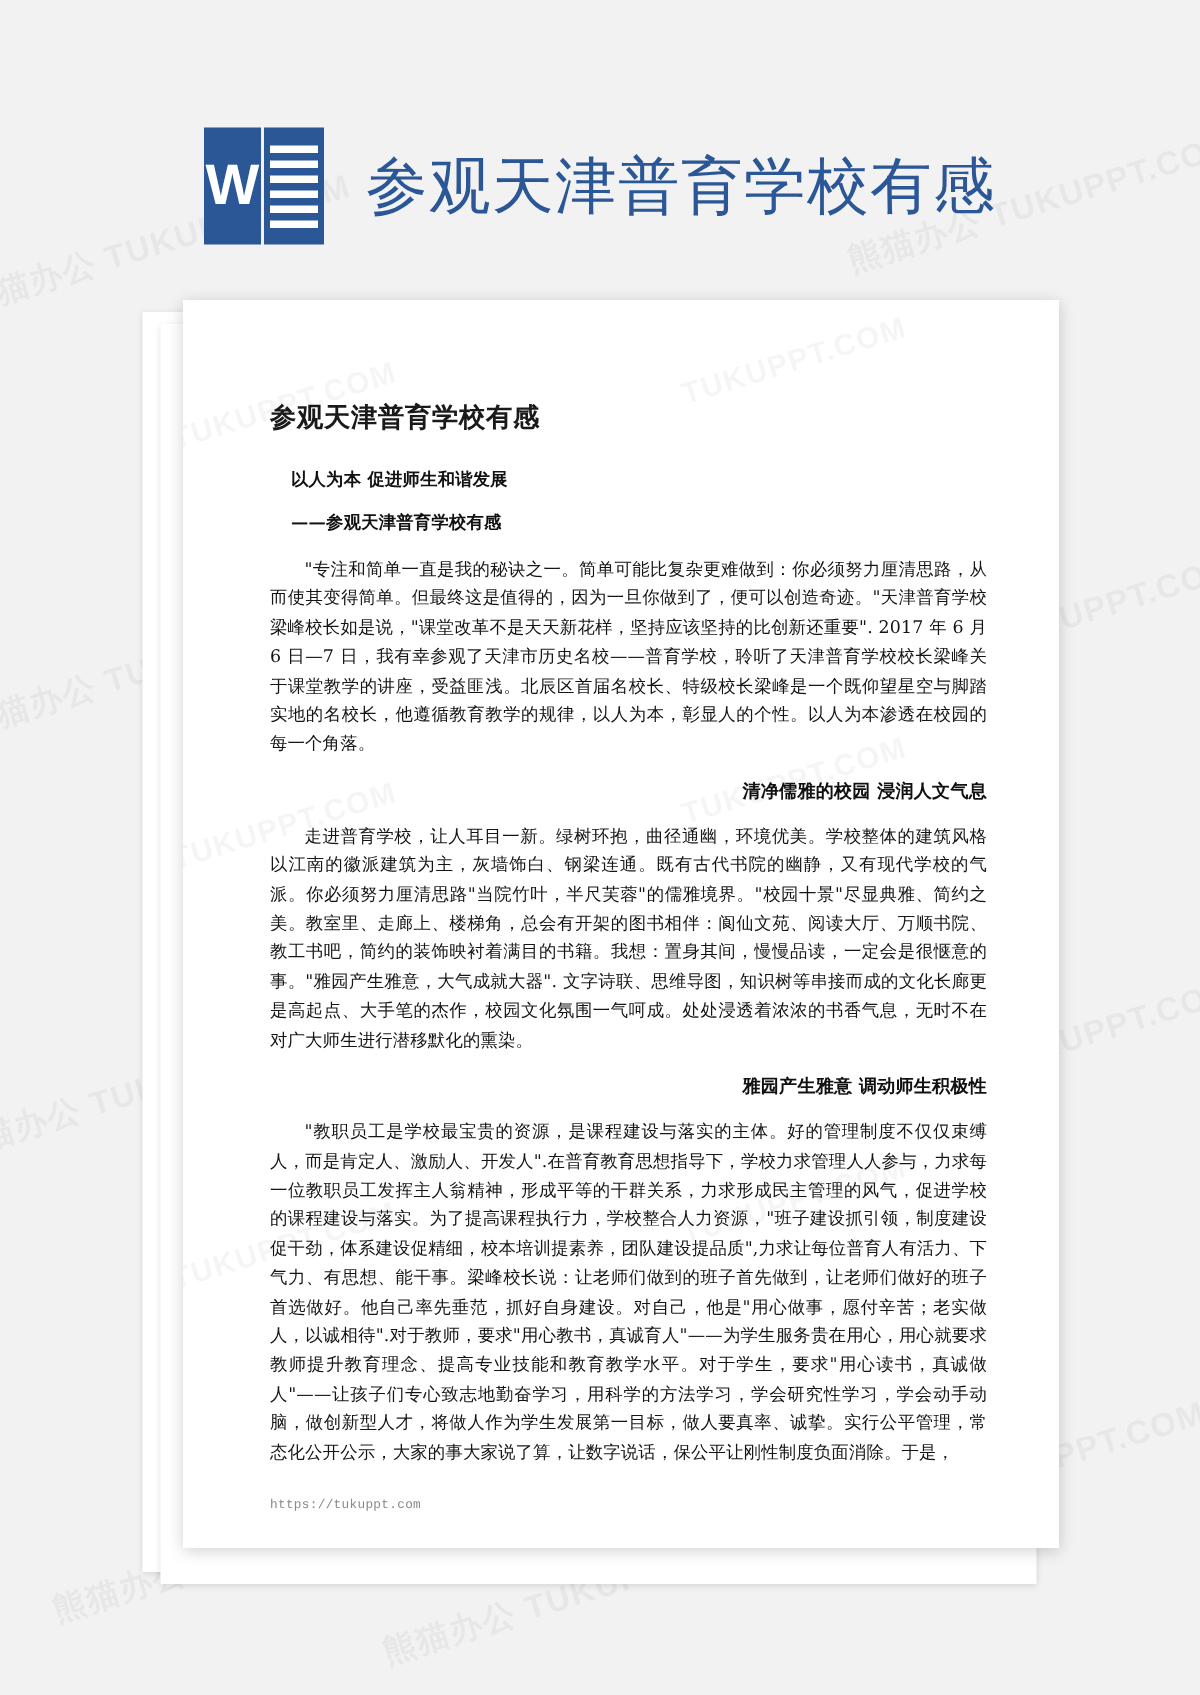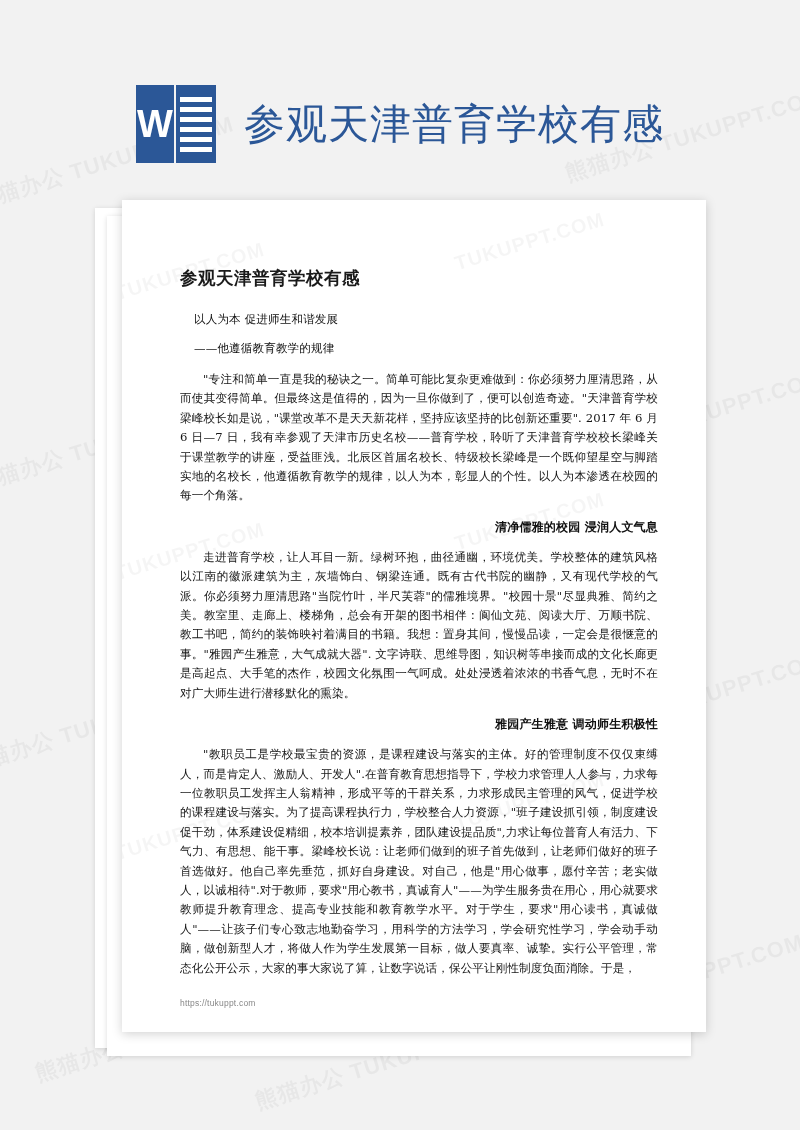--- a/index.html
+++ b/index.html
@@ -156,21 +156,21 @@
     font-weight: bold;
     color: #111;
     margin: 0 0 12px 0;
     padding-left: 14px;
     letter-spacing: 0.2px;
     text-align: right;
   }
   .doc-sub {
     font-family: "DejaVu Serif", serif;
     font-size: 11.5px;
-    font-weight: normal;
+    font-weight: bold;
     color: #111;
     margin: 0 0 14px 0;
     padding-left: 14px;
     letter-spacing: 0.2px;
   }
   .doc-p {
     font-family: "DejaVu Serif", serif;
     font-size: 11.6px;
     line-height: 19.4px;
     color: #151515;
@@ -179,21 +179,21 @@
     text-indent: 23px;
     letter-spacing: 0.1px;
     word-break: break-all;
   }
   .doc-p.tight { margin-bottom: 13px; }
 
   .footer-url {
     position: absolute;
     left: 58px;
     bottom: 24px;
-    font-family: Liberation Sans, sans-serif;
+    font-family: Liberation Mono, monospace;
     font-size: 8.5px;
     color: #888;
     letter-spacing: 0.2px;
   }
 
   
   .sheet-wm {
     position: absolute;
     inset: 0;
     overflow: hidden;
@@ -237,21 +237,21 @@
 
   <div class="sheet sheet-back2"></div>
   <div class="sheet sheet-back1"></div>
 
   <div class="sheet sheet-front">
     <div class="page-inner">
 
       <h1 class="doc-h1">参观天津普育学校有感</h1>
 
       <div class="doc-sub">以人为本 促进师生和谐发展</div>
-      <div class="doc-sub">——他遵循教育教学的规律</div>
+      <div class="doc-sub">——参观天津普育学校有感</div>
 
       <p class="doc-p tight">"专注和简单一直是我的秘诀之一。简单可能比复杂更难做到：你必须努力厘清思路，从而使其变得简单。但最终这是值得的，因为一旦你做到了，便可以创造奇迹。"天津普育学校梁峰校长如是说，"课堂改革不是天天新花样，坚持应该坚持的比创新还重要". 2017 年 6 月 6 日—7 日，我有幸参观了天津市历史名校——普育学校，聆听了天津普育学校校长梁峰关于课堂教学的讲座，受益匪浅。北辰区首届名校长、特级校长梁峰是一个既仰望星空与脚踏实地的名校长，他遵循教育教学的规律，以人为本，彰显人的个性。以人为本渗透在校园的每一个角落。</p>
 
       <div class="doc-h2">清净儒雅的校园 浸润人文气息</div>
       <p class="doc-p tight">走进普育学校，让人耳目一新。绿树环抱，曲径通幽，环境优美。学校整体的建筑风格以江南的徽派建筑为主，灰墙饰白、钢梁连通。既有古代书院的幽静，又有现代学校的气派。你必须努力厘清思路"当院竹叶，半尺芙蓉"的儒雅境界。"校园十景"尽显典雅、简约之美。教室里、走廊上、楼梯角，总会有开架的图书相伴：阆仙文苑、阅读大厅、万顺书院、教工书吧，简约的装饰映衬着满目的书籍。我想：置身其间，慢慢品读，一定会是很惬意的事。"雅园产生雅意，大气成就大器". 文字诗联、思维导图，知识树等串接而成的文化长廊更是高起点、大手笔的杰作，校园文化氛围一气呵成。处处浸透着浓浓的书香气息，无时不在对广大师生进行潜移默化的熏染。</p>
 
       <div class="doc-h2">雅园产生雅意 调动师生积极性</div>
       <p class="doc-p">"教职员工是学校最宝贵的资源，是课程建设与落实的主体。好的管理制度不仅仅束缚人，而是肯定人、激励人、开发人".在普育教育思想指导下，学校力求管理人人参与，力求每一位教职员工发挥主人翁精神，形成平等的干群关系，力求形成民主管理的风气，促进学校的课程建设与落实。为了提高课程执行力，学校整合人力资源，"班子建设抓引领，制度建设促干劲，体系建设促精细，校本培训提素养，团队建设提品质",力求让每位普育人有活力、下气力、有思想、能干事。梁峰校长说：让老师们做到的班子首先做到，让老师们做好的班子首选做好。他自己率先垂范，抓好自身建设。对自己，他是"用心做事，愿付辛苦；老实做人，以诚相待".对于教师，要求"用心教书，真诚育人"——为学生服务贵在用心，用心就要求教师提升教育理念、提高专业技能和教育教学水平。对于学生，要求"用心读书，真诚做人"——让孩子们专心致志地勤奋学习，用科学的方法学习，学会研究性学习，学会动手动脑，做创新型人才，将做人作为学生发展第一目标，做人要真率、诚挚。实行公平管理，常态化公开公示，大家的事大家说了算，让数字说话，保公平让刚性制度负面消除。于是，</p>
 
     </div>

